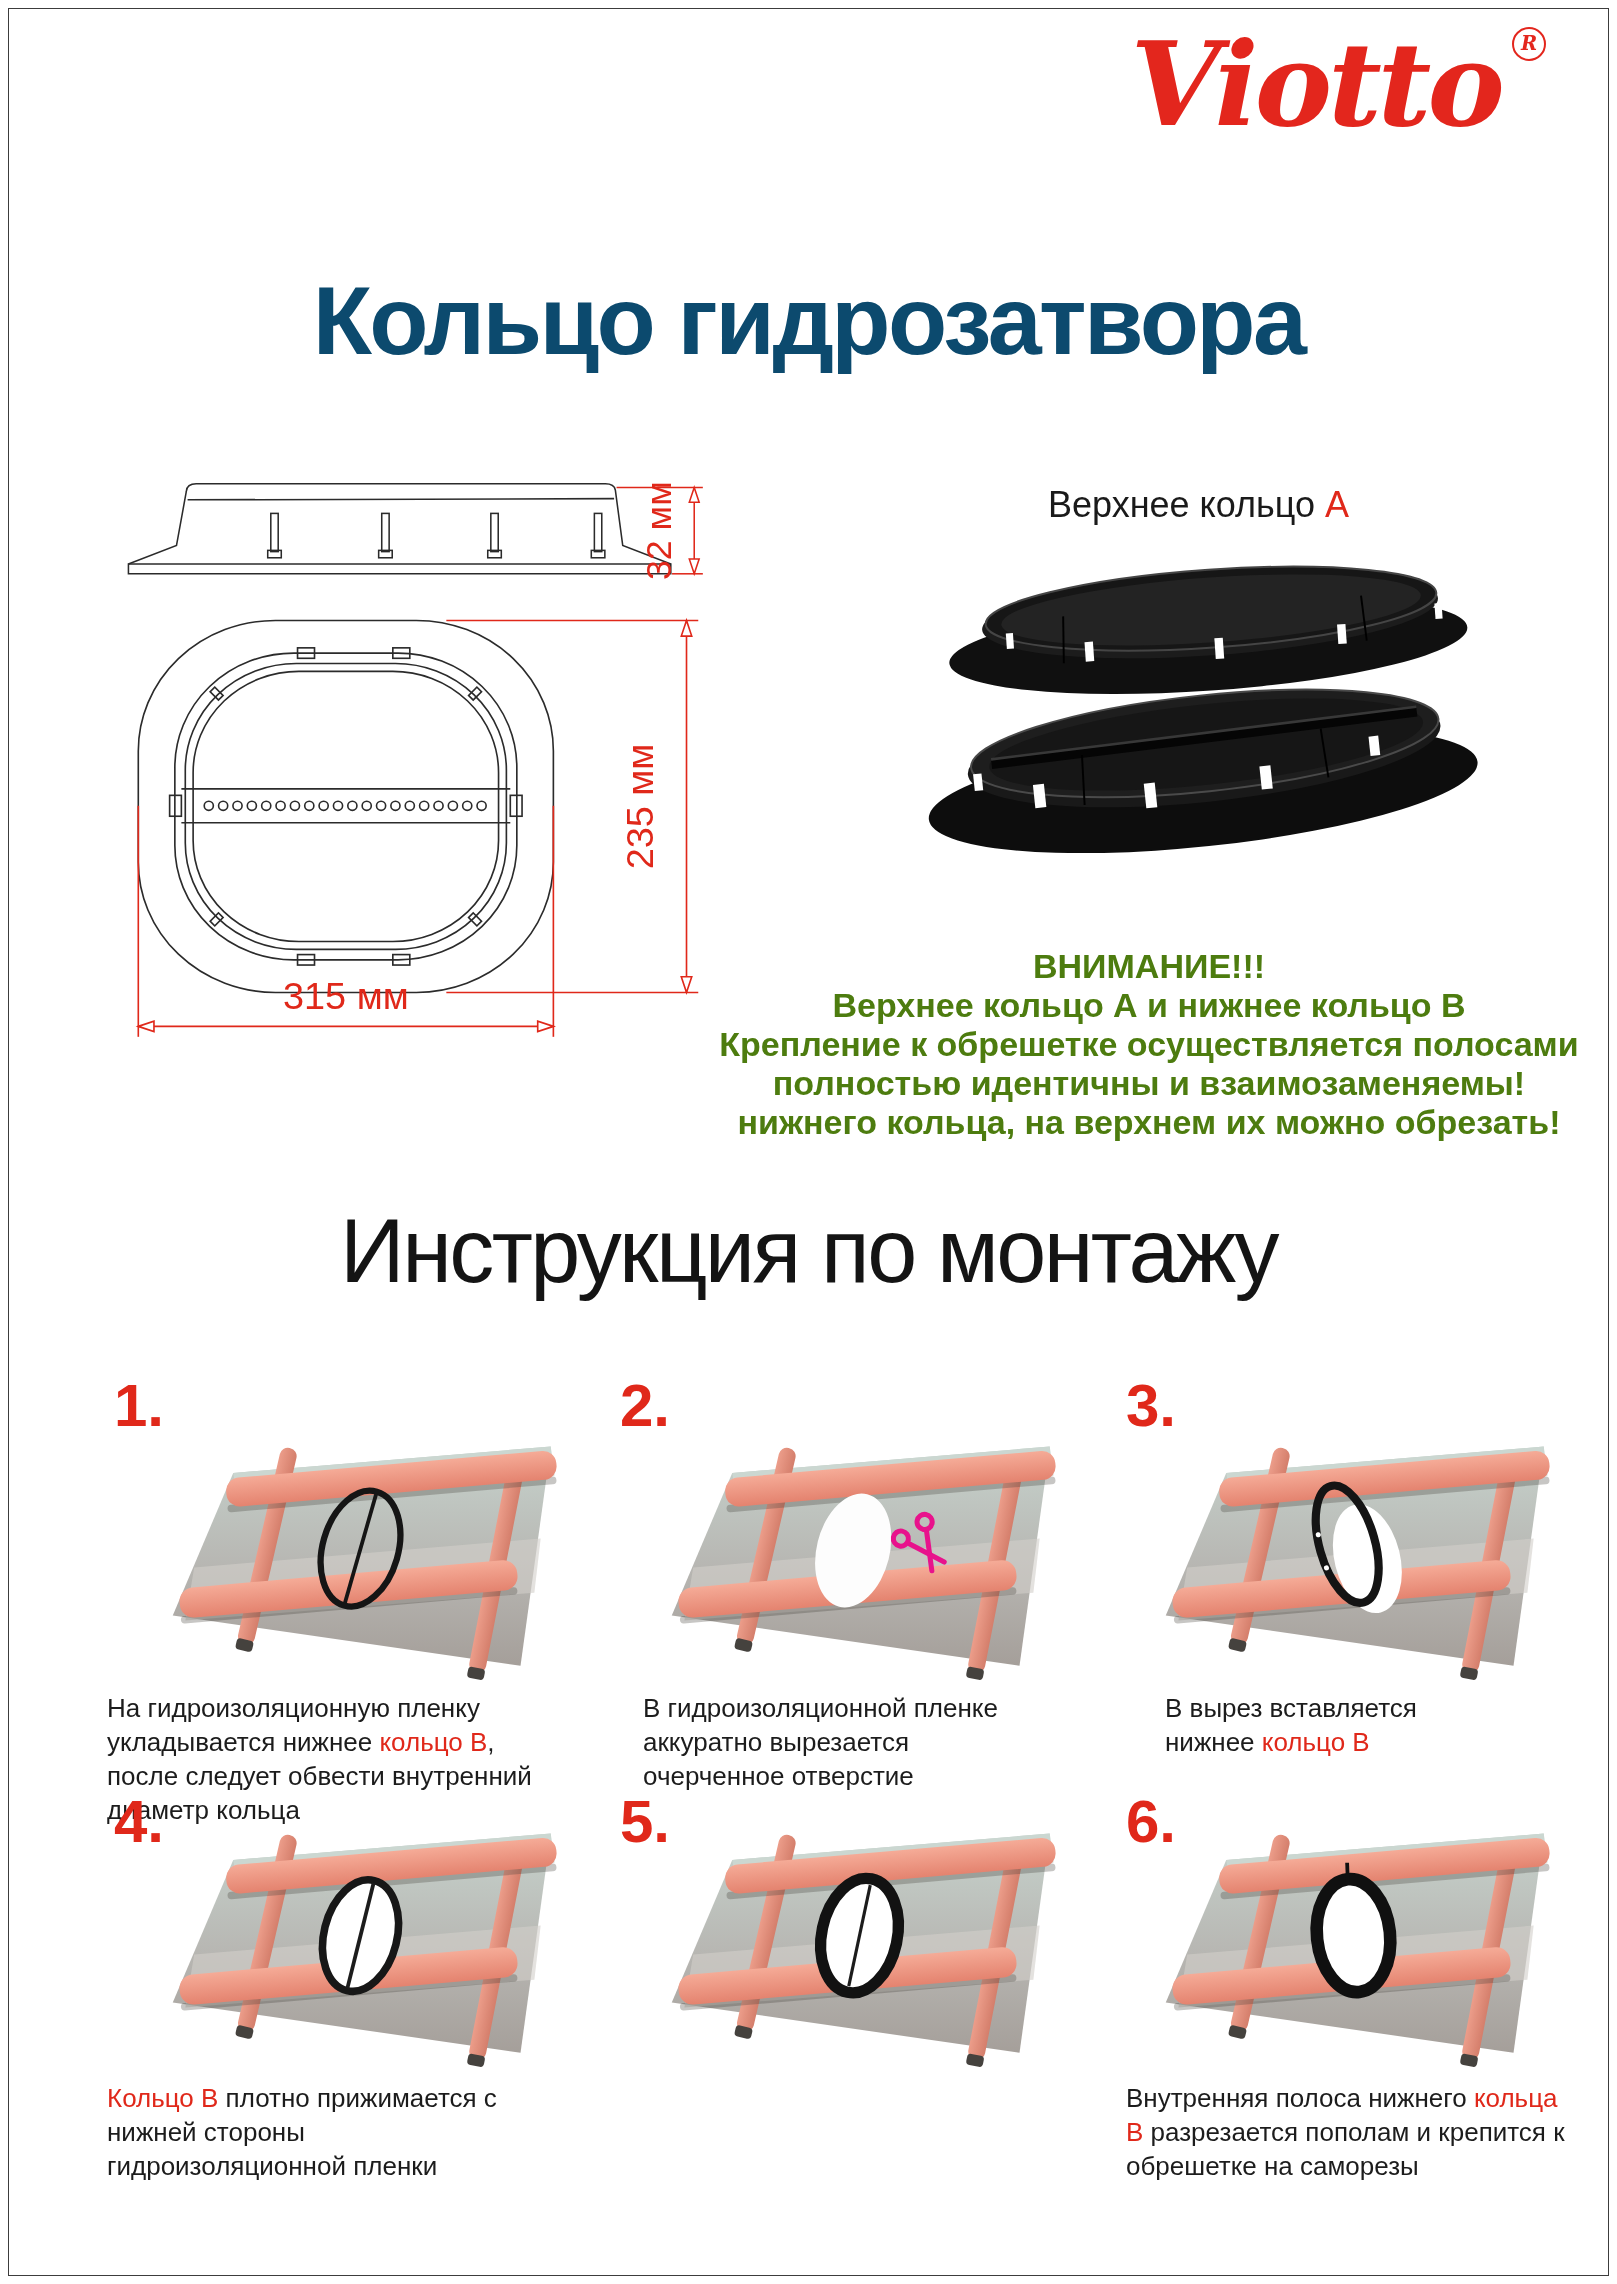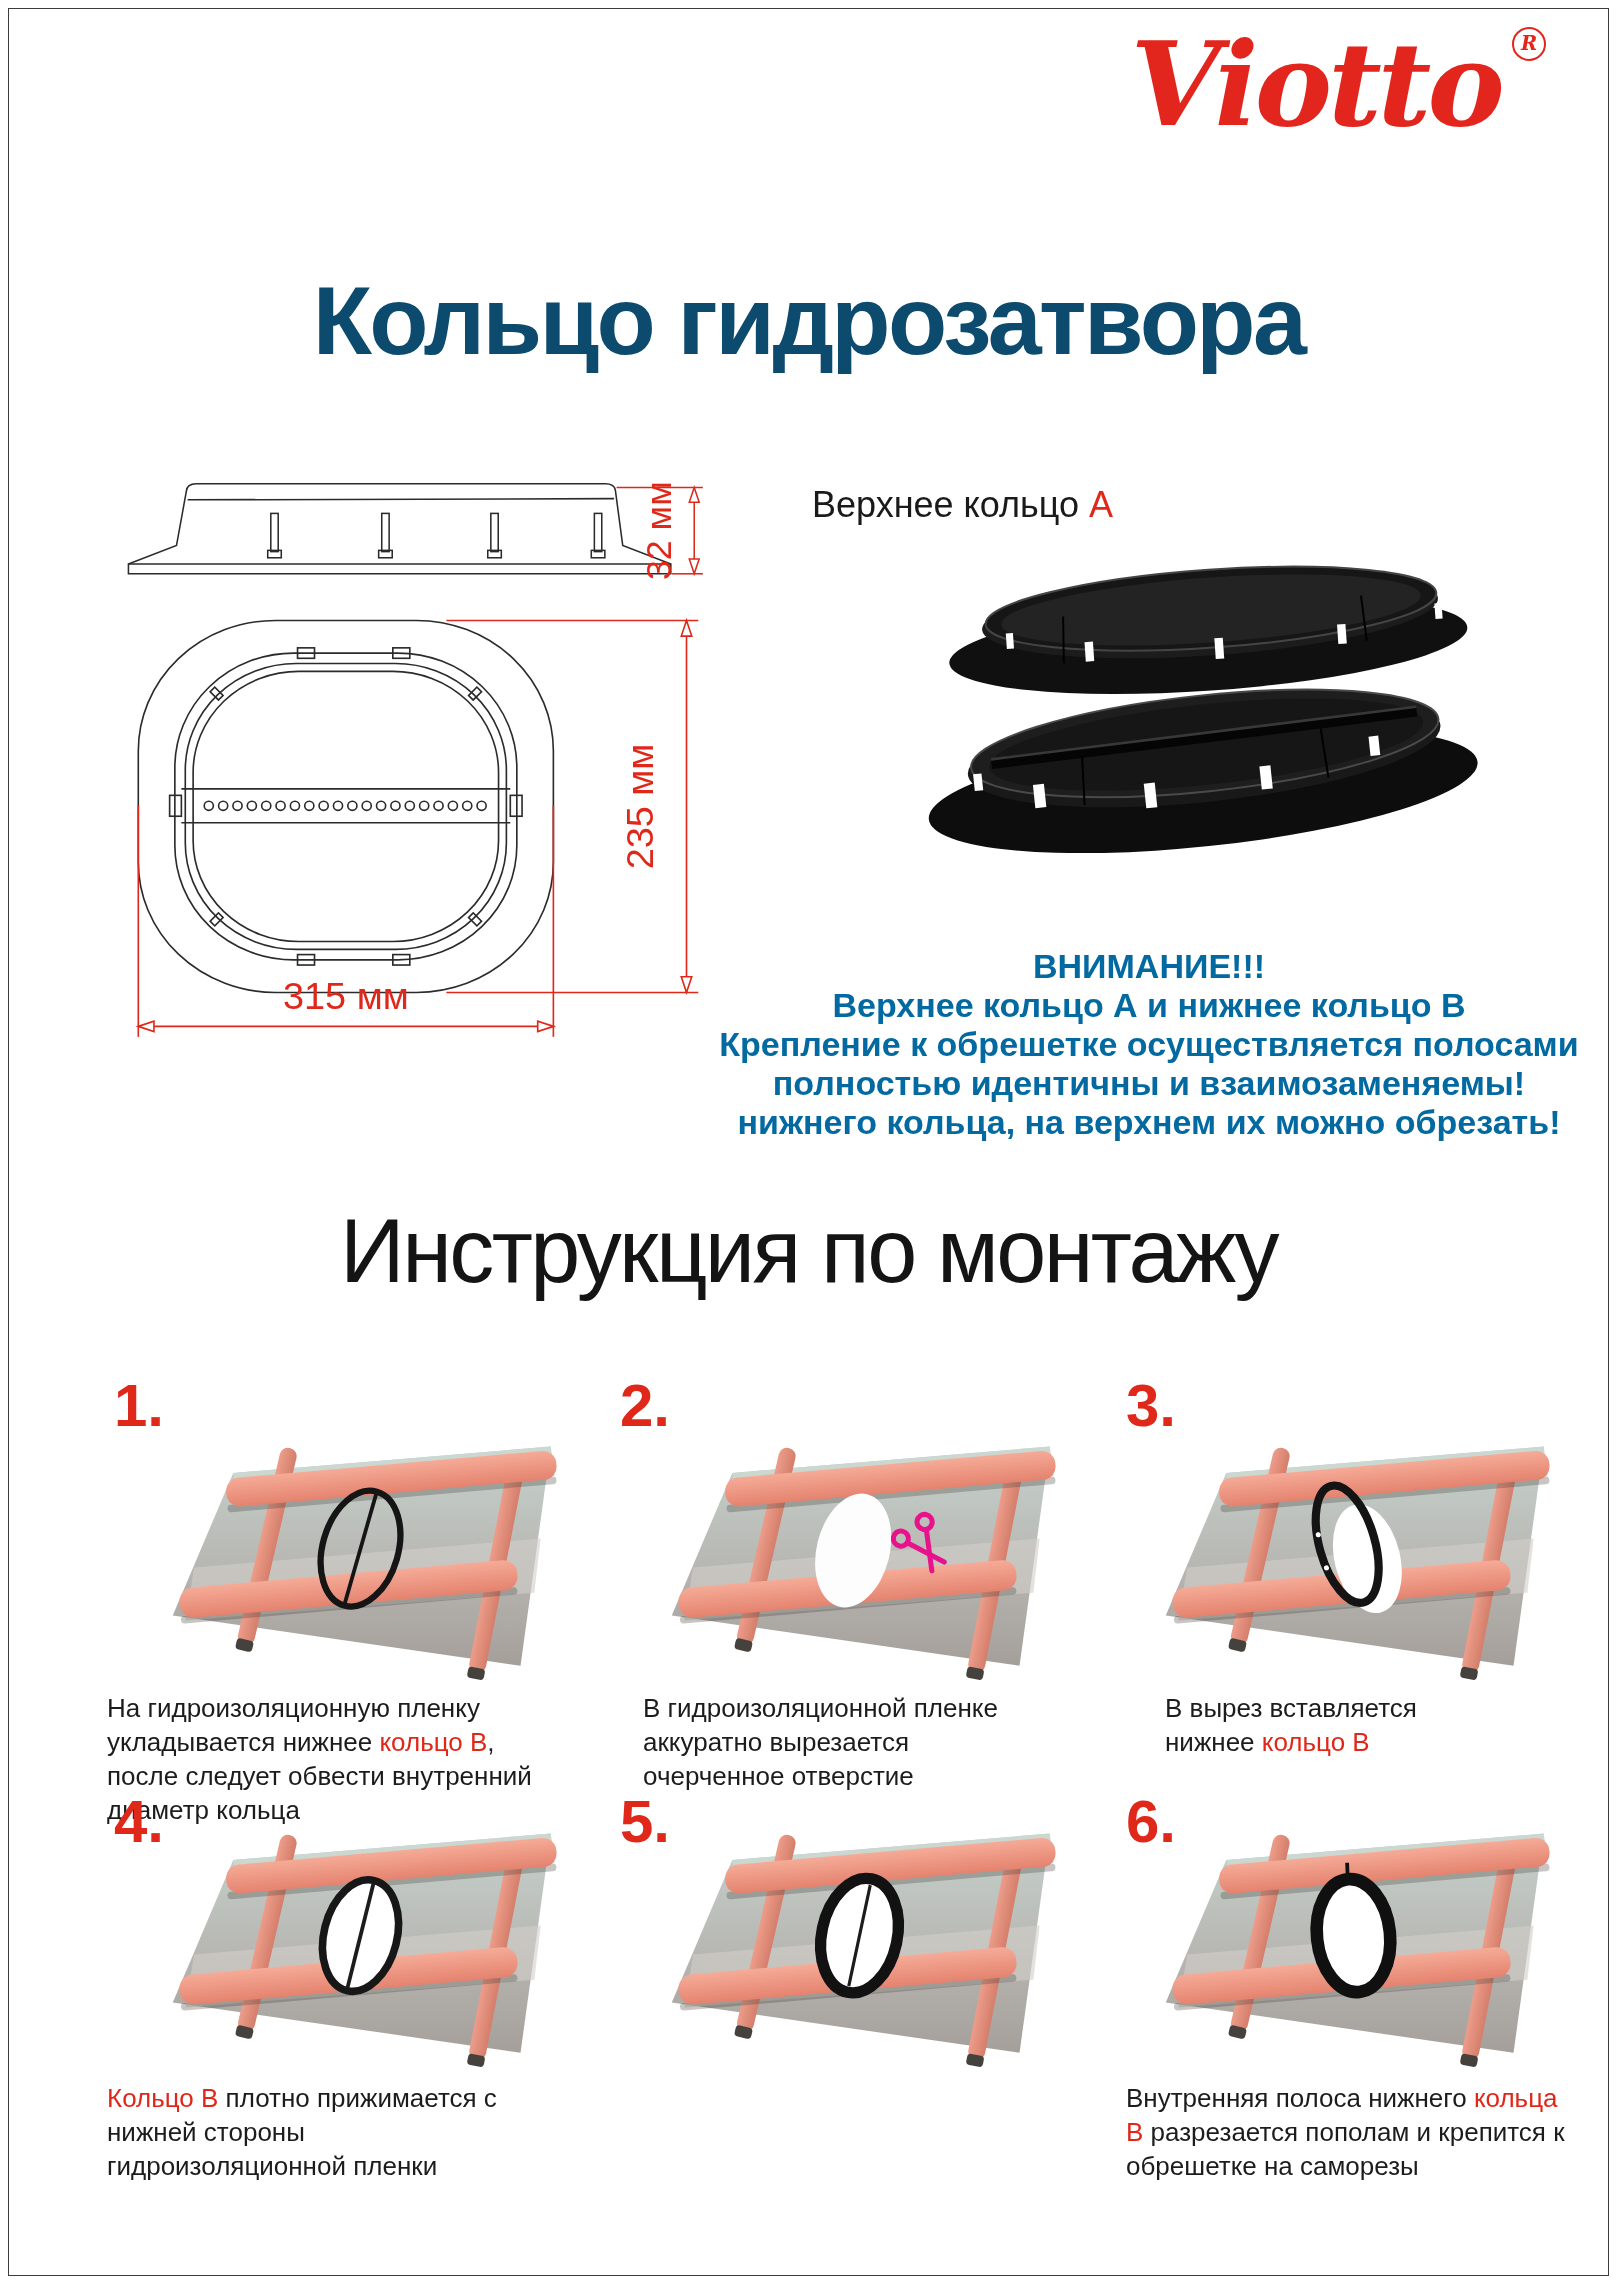--- a/index.html
+++ b/index.html
@@ -18,24 +18,24 @@
             font-size:19.5px;line-height:30px;color:#e3261d;}
 
   .page-title{position:absolute;top:265px;left:0;width:100%;text-align:center;
               font-size:97px;font-weight:bold;letter-spacing:-2.6px;color:#0c4a6e;}
   .section-title{position:absolute;top:1200px;left:0;width:100%;text-align:center;
               font-size:90px;font-weight:normal;letter-spacing:-2.6px;color:#141414;}
 
   .drawing{position:absolute;}
   .dim-text{font-size:58px;fill:#e0281a;font-family:"Liberation Sans",sans-serif;}
 
-  .right-col-label{position:absolute;left:812px;width:773px;text-align:left;
+  .right-col-label{position:absolute;left:812px;width:773px;text-align:center;
                    font-size:36px;color:#1a1a1a;}
   .warning{position:absolute;left:711px;top:947px;width:876px;text-align:center;
-           font-size:34px;line-height:39px;font-weight:bold;color:#0369a1;}
+           font-size:34px;line-height:39px;font-weight:bold;color:#4d7c0f;}
 
   .step-number{position:absolute;font-size:60px;font-weight:bold;color:#e0281a;}
   .scene{position:absolute;width:441px;height:271px;}
   .caption{position:absolute;font-size:26px;line-height:34px;color:#1c1c1c;}
 </style>
 </head>
 <body>
 
 <div class="page">
   <div class="frame"></div>

